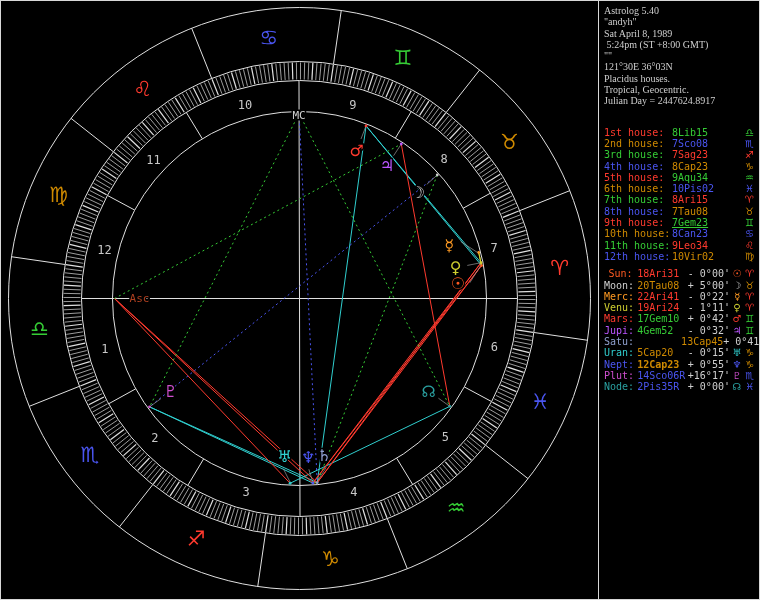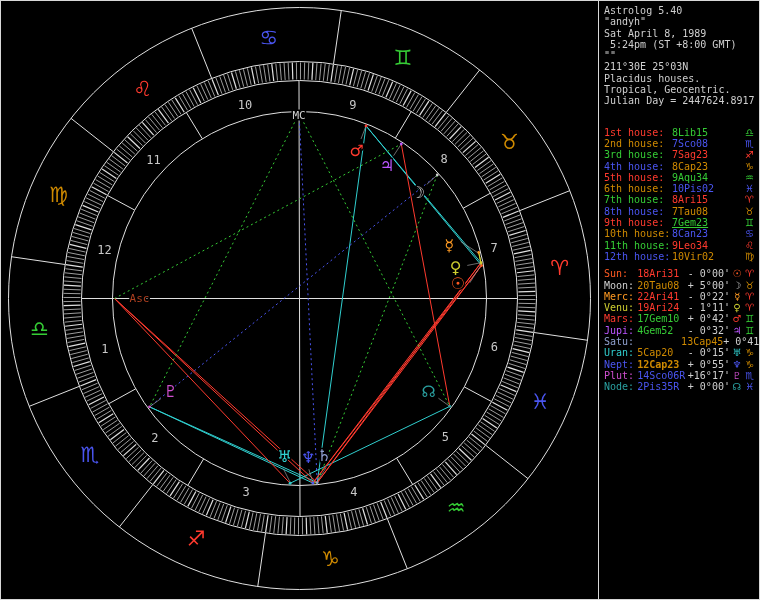--- a/index.html
+++ b/index.html
@@ -1,21 +1,21 @@
 <!DOCTYPE html>
 <html><head>
 <meta charset="utf-8">
 <style>
   html,body{margin:0;padding:0;background:#000;width:760px;height:600px;overflow:hidden;}
   .screen{position:relative;width:758px;height:598px;border:1px solid #d8d8d8;background:#000;
           font-family:"DejaVu Sans Mono",monospace;}
   #wheel{position:absolute;left:0;top:0;}
   .panel{position:absolute;top:0;left:597px;width:160px;height:598px;border-left:1px solid #d8d8d8;
          box-sizing:border-box;padding:4px 2px 0 5px;font-size:10px;color:#cfcfcf;}
-  .line{height:11.3px;line-height:11.3px;white-space:pre;overflow:hidden;}
+  .line{height:11.3px;line-height:11.3px;white-space:pre;overflow:hidden;font-family:Liberation Serif, serif;}
   .row{display:flex;height:11.3px;line-height:11.3px;align-items:center;white-space:pre;}
   .hlbl{width:68px;} .hval{width:48px;}
   .plbl{width:34px;} .pval{width:52px;} .pdel{width:44px;}
   .gly{width:13px;text-align:center;font-family:"DejaVu Sans",sans-serif;font-size:10px;}
   .g1{margin-left:auto;}
   .gapA{height:20px;} .gapB{height:6px;} .gapC{height:12px;}
 </style>
 </head>
 <body>
 
@@ -509,21 +509,21 @@
         <text x="298.0752046948503" y="114.50049303632338" fill="#cfcfcf" font-size="11" text-anchor="middle" dominant-baseline="central" font-family="&quot;DejaVu Sans Mono&quot;,monospace" paint-order="stroke" stroke="#000" stroke-width="3">MC</text>
       </g>
     </svg>
   <div class="panel">
     <div class="line">Astrolog 5.40</div>
     <div id="info">
         <div class="line">"andyh"</div>
         <div class="line">Sat April 8, 1989</div>
         <div class="line"> 5:24pm (ST +8:00 GMT)</div>
         <div class="line">""</div>
-        <div class="line">211°30E 25°03N</div>
+        <div class="line">121°30E 36°03N</div>
         <div class="line">Placidus houses.</div>
         <div class="line">Tropical, Geocentric.</div>
         <div class="line">Julian Day = 2447624.8917</div>
       </div>
     <div class="gapA"></div>
     <div id="houses">
         <div class="row"><span class="hlbl" style="color: rgb(255, 58, 46);">1st house:</span><span class="hval" style="color: rgb(53, 204, 53);">8Lib15</span><span class="gly g1" style="color: rgb(53, 204, 53);">♎</span></div>
         <div class="row"><span class="hlbl" style="color: rgb(207, 138, 0);">2nd house:</span><span class="hval" style="color: rgb(74, 85, 240);">7Sco08</span><span class="gly g1" style="color: rgb(74, 85, 240);">♏</span></div>
         <div class="row"><span class="hlbl" style="color: rgb(53, 204, 53);">3rd house:</span><span class="hval" style="color: rgb(255, 58, 46);">7Sag23</span><span class="gly g1" style="color: rgb(255, 58, 46);">♐</span></div>
         <div class="row"><span class="hlbl" style="color: rgb(74, 85, 240);">4th house:</span><span class="hval" style="color: rgb(207, 138, 0);">8Cap23</span><span class="gly g1" style="color: rgb(207, 138, 0);">♑</span></div>
@@ -531,21 +531,21 @@
         <div class="row"><span class="hlbl" style="color: rgb(207, 138, 0);">6th house:</span><span class="hval" style="color: rgb(74, 85, 240);">10Pis02</span><span class="gly g1" style="color: rgb(74, 85, 240);">♓</span></div>
         <div class="row"><span class="hlbl" style="color: rgb(53, 204, 53);">7th house:</span><span class="hval" style="color: rgb(255, 58, 46);">8Ari15</span><span class="gly g1" style="color: rgb(255, 58, 46);">♈</span></div>
         <div class="row"><span class="hlbl" style="color: rgb(74, 85, 240);">8th house:</span><span class="hval" style="color: rgb(207, 138, 0);">7Tau08</span><span class="gly g1" style="color: rgb(207, 138, 0);">♉</span></div>
         <div class="row"><span class="hlbl" style="color: rgb(255, 58, 46);">9th house:</span><span class="hval" style="color: rgb(53, 204, 53); text-decoration: underline;">7Gem23</span><span class="gly g1" style="color: rgb(53, 204, 53);">♊</span></div>
         <div class="row"><span class="hlbl" style="color: rgb(207, 138, 0);">10th house:</span><span class="hval" style="color: rgb(74, 85, 240);">8Can23</span><span class="gly g1" style="color: rgb(74, 85, 240);">♋</span></div>
         <div class="row"><span class="hlbl" style="color: rgb(53, 204, 53);">11th house:</span><span class="hval" style="color: rgb(255, 58, 46);">9Leo34</span><span class="gly g1" style="color: rgb(255, 58, 46);">♌</span></div>
         <div class="row"><span class="hlbl" style="color: rgb(74, 85, 240);">12th house:</span><span class="hval" style="color: rgb(207, 138, 0);">10Vir02</span><span class="gly g1" style="color: rgb(207, 138, 0);">♍</span></div>
       </div>
     <div class="gapB"></div>
     <div id="planets">
-        <div class="row"><span class="plbl" style="color: rgb(255, 90, 34);">Sun:</span><span class="pval" style="color: rgb(255, 58, 46);">18Ari31</span><span class="pdel" style="color: rgb(207, 207, 207);">- 0°00'</span><span class="gly g1" style="color: rgb(255, 90, 34);">☉</span><span class="gly" style="color: rgb(255, 58, 46);">♈</span></div>
+        <div class="row"><span class="plbl" style="color: rgb(255, 90, 34); text-align: center;">Sun:</span><span class="pval" style="color: rgb(255, 58, 46);">18Ari31</span><span class="pdel" style="color: rgb(207, 207, 207);">- 0°00'</span><span class="gly g1" style="color: rgb(255, 90, 34);">☉</span><span class="gly" style="color: rgb(255, 58, 46);">♈</span></div>
         <div class="row"><span class="plbl" style="color: rgb(207, 207, 207);">Moon:</span><span class="pval" style="color: rgb(207, 138, 0);">20Tau08</span><span class="pdel" style="color: rgb(207, 207, 207);">+ 5°00'</span><span class="gly g1" style="color: rgb(207, 207, 207);">☽</span><span class="gly" style="color: rgb(207, 138, 0);">♉</span></div>
         <div class="row"><span class="plbl" style="color: rgb(255, 154, 34);">Merc:</span><span class="pval" style="color: rgb(255, 58, 46);">22Ari41</span><span class="pdel" style="color: rgb(207, 207, 207);">- 0°22'</span><span class="gly g1" style="color: rgb(255, 154, 34);">☿</span><span class="gly" style="color: rgb(255, 58, 46);">♈</span></div>
         <div class="row"><span class="plbl" style="color: rgb(207, 207, 48);">Venu:</span><span class="pval" style="color: rgb(255, 58, 46);">19Ari24</span><span class="pdel" style="color: rgb(207, 207, 207);">- 1°11'</span><span class="gly g1" style="color: rgb(207, 207, 48);">♀</span><span class="gly" style="color: rgb(255, 58, 46);">♈</span></div>
         <div class="row"><span class="plbl" style="color: rgb(255, 58, 46);">Mars:</span><span class="pval" style="color: rgb(53, 204, 53);">17Gem10</span><span class="pdel" style="color: rgb(207, 207, 207);">+ 0°42'</span><span class="gly g1" style="color: rgb(255, 58, 46);">♂</span><span class="gly" style="color: rgb(53, 204, 53);">♊</span></div>
         <div class="row"><span class="plbl" style="color: rgb(187, 85, 255);">Jupi:</span><span class="pval" style="color: rgb(53, 204, 53);">4Gem52</span><span class="pdel" style="color: rgb(207, 207, 207);">- 0°32'</span><span class="gly g1" style="color: rgb(187, 85, 255);">♃</span><span class="gly" style="color: rgb(53, 204, 53);">♊</span></div>
         <div class="row"><span class="plbl" style="color: rgb(143, 160, 207);">Satu:</span><span class="pval" style="color: rgb(207, 138, 0); margin-left: 47px;">13Cap45</span><span class="pdel" style="color: rgb(207, 207, 207);">+ 0°41'</span><span class="gly g1" style="color: rgb(143, 160, 207);">♄</span><span class="gly" style="color: rgb(207, 138, 0);">♑</span></div>
         <div class="row"><span class="plbl" style="color: rgb(48, 207, 207);">Uran:</span><span class="pval" style="color: rgb(207, 138, 0);">5Cap20</span><span class="pdel" style="color: rgb(207, 207, 207);">- 0°15'</span><span class="gly g1" style="color: rgb(48, 207, 207);">♅</span><span class="gly" style="color: rgb(207, 138, 0);">♑</span></div>
         <div class="row"><span class="plbl" style="color: rgb(74, 85, 240);">Nept:</span><span class="pval" style="color: rgb(207, 138, 0); font-weight: bold;">12Cap23</span><span class="pdel" style="color: rgb(207, 207, 207);">+ 0°55'</span><span class="gly g1" style="color: rgb(74, 85, 240);">♆</span><span class="gly" style="color: rgb(207, 138, 0);">♑</span></div>
         <div class="row"><span class="plbl" style="color: rgb(207, 79, 207);">Plut:</span><span class="pval" style="color: rgb(74, 85, 240);">14Sco06R</span><span class="pdel" style="color: rgb(207, 207, 207);">+16°17'</span><span class="gly g1" style="color: rgb(207, 79, 207);">♇</span><span class="gly" style="color: rgb(74, 85, 240);">♏</span></div>
         <div class="row"><span class="plbl" style="color: rgb(42, 160, 160);">Node:</span><span class="pval" style="color: rgb(74, 85, 240);">2Pis35R</span><span class="pdel" style="color: rgb(207, 207, 207);">+ 0°00'</span><span class="gly g1" style="color: rgb(42, 160, 160);">☊</span><span class="gly" style="color: rgb(74, 85, 240);">♓</span></div>

